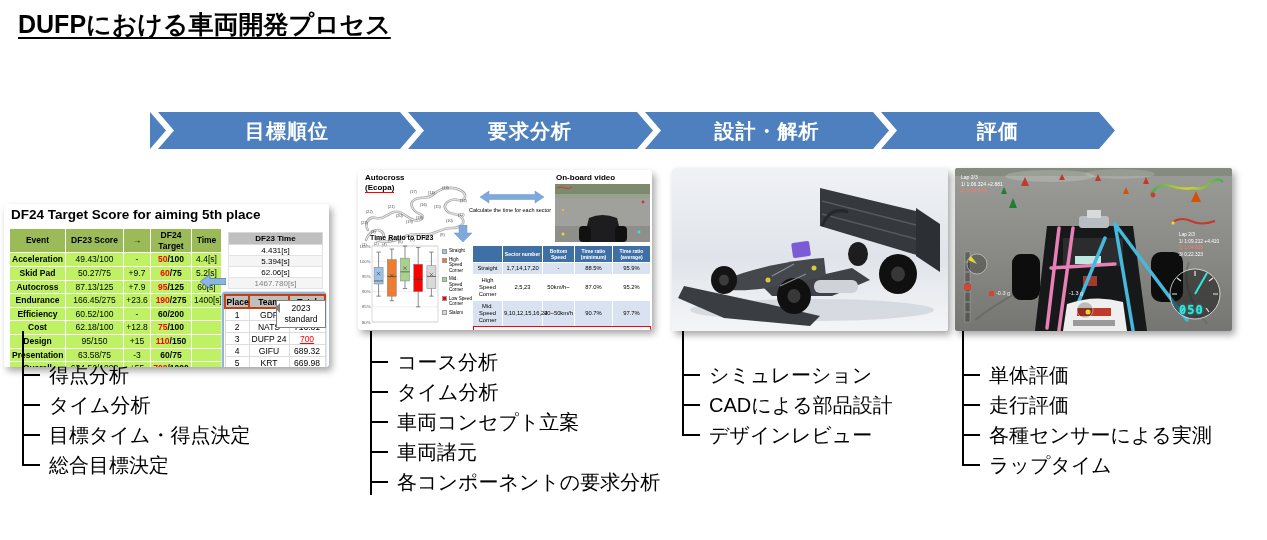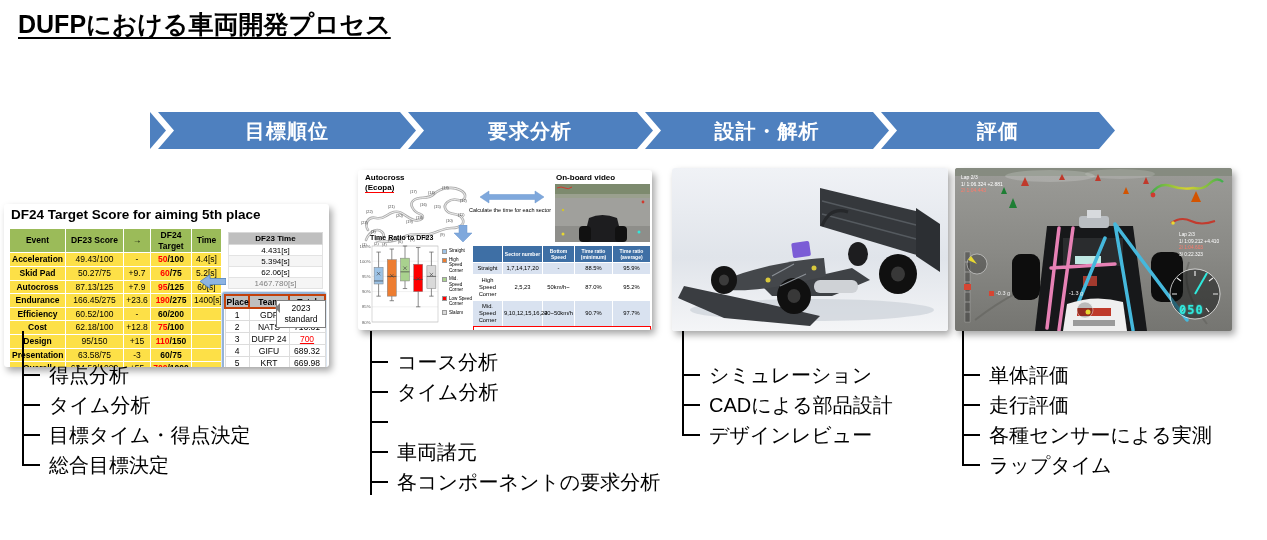--- a/index.html
+++ b/index.html
@@ -20,21 +20,21 @@
   .panel { position:absolute; background:#fff; box-shadow:3px 4px 7px rgba(0,0,0,.35); border-radius:3px; overflow:hidden; }
   .panel-score    { left:4px;   top:168px; width:325px; height:163px;margin-top:36px; }
   .panel-autox    { left:358px; top:170px; width:294px; height:160px; }
   .panel-cad      { left:672px; top:168px; width:276px; height:163px; }
   .panel-onboard  { left:955px; top:168px; width:277px; height:163px; background:#8c8c88; }
 
   
   .score-title { position:absolute; left:7px; top:3px; font-size:13.5px; font-weight:bold; color:#000; }
   table { border-collapse:collapse; table-layout:fixed; }
   .score-table { position:absolute; left:5px; top:24px; width:212px; }
-  .score-table th, .score-table td { border:1px solid #fff; background:#fde047; font-size:8.5px;
+  .score-table th, .score-table td { border:1px solid #fff; background:#bef264; font-size:8.5px;
     padding:1px 2px; text-align:center; line-height:1.25; overflow:hidden; }
   .score-table th { background:#9BBB59; font-weight:bold; }
   .score-table td:first-child { font-weight:bold; }
   .score-table td:nth-child(4) { font-weight:bold; }
   .hl { color:#FF0000; }
   .u { text-decoration:underline; }
   .df23-box { position:absolute; left:224px; top:28px; width:94px; }
   .df23-box th { background:#BFBFBF; font-size:8px; font-weight:bold; padding:1px; border:1px solid #d9d9d9; }
   .df23-box td { background:#fff; font-size:8px; padding:0.5px 2px; text-align:center; border:1px solid #e3e3e3; }
   .df23-box tr:nth-child(odd) td { background:#f5f5f5; }
@@ -576,20 +576,21 @@
         <div class="titem">
           <span class="tick"></span>
           <span class="tlabel">コース分析</span>
         </div>
         <div class="titem">
           <span class="tick"></span>
           <span class="tlabel">タイム分析</span>
         </div>
         <div class="titem">
           <span class="tick"></span>
+          <span class="tlabel">車両コンセプト立案</span>
         </div>
         <div class="titem">
           <span class="tick"></span>
           <span class="tlabel">車両諸元</span>
         </div>
         <div class="titem">
           <span class="tick"></span>
           <span class="tlabel">各コンポーネントの要求分析</span>
         </div>
       </div>

